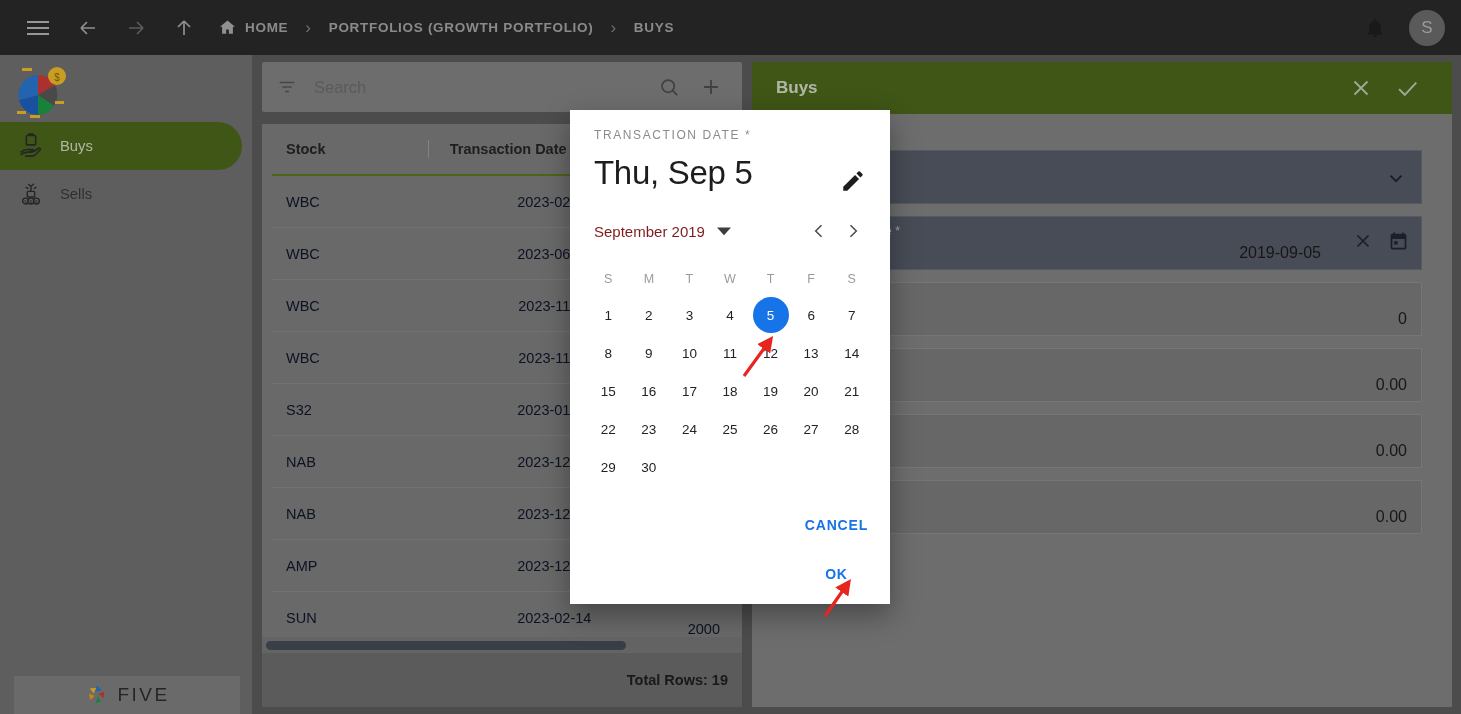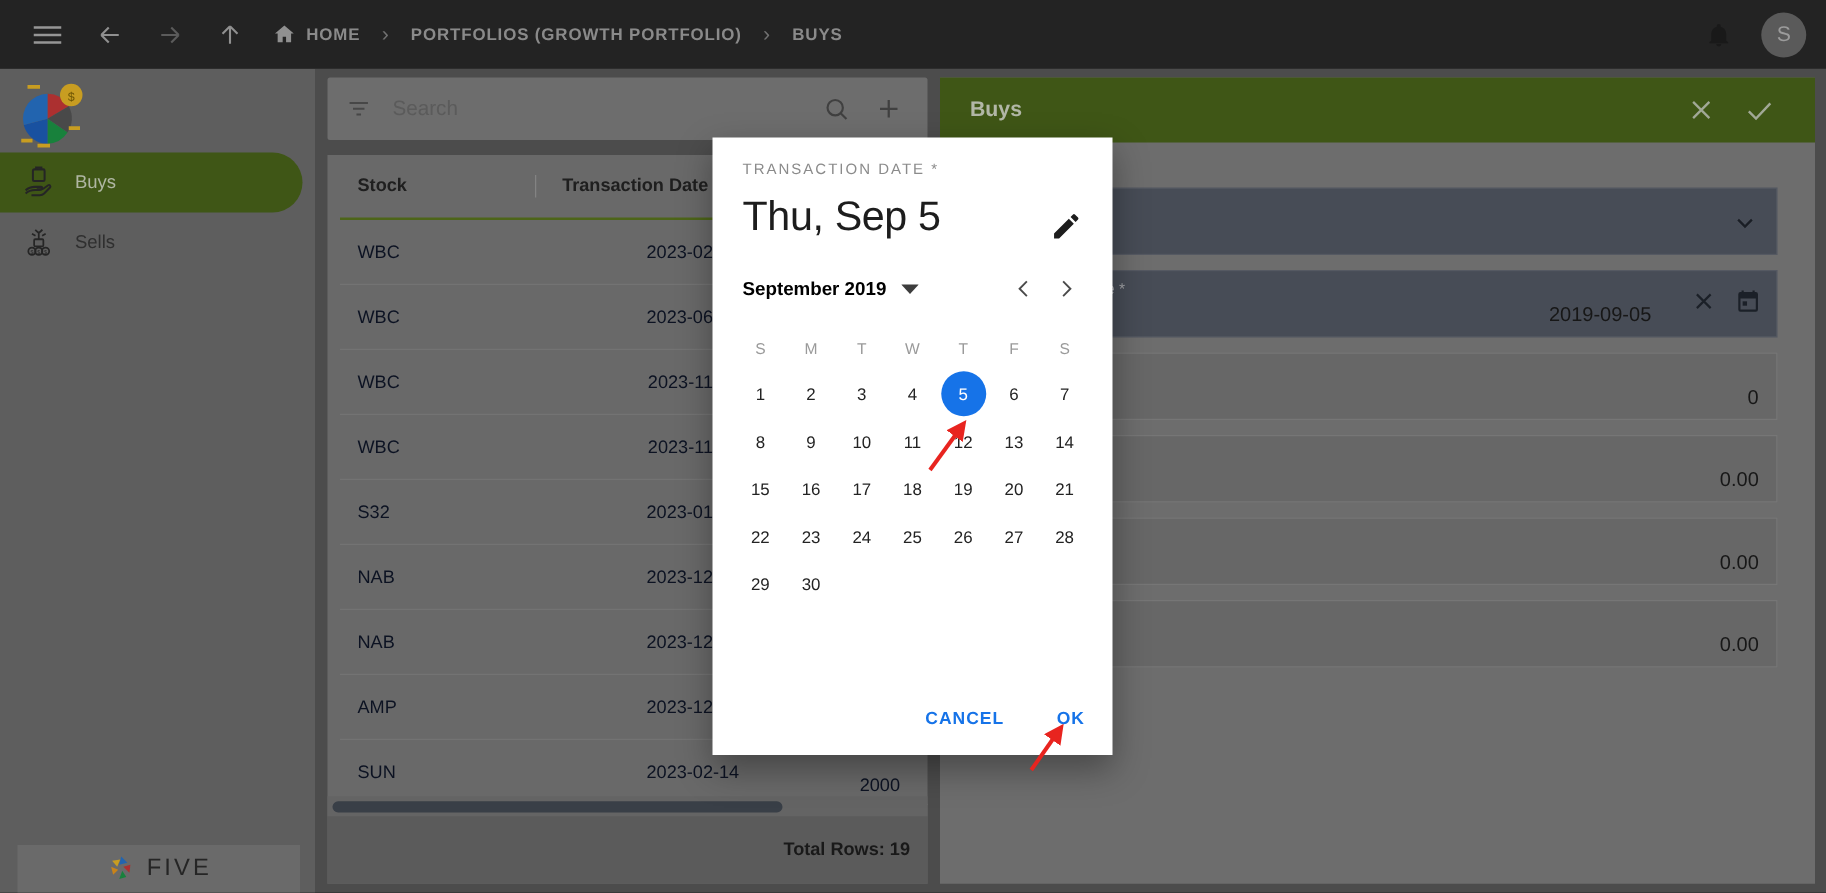--- a/index.html
+++ b/index.html
@@ -250,21 +250,21 @@
   }
   .dd-edit {
     position: absolute; right: 24px; top: 58px;
     width: 26px; height: 26px; color: #1d1d1d; cursor: pointer;
   }
   .dd-navrow {
     display: flex; align-items: center;
     padding: 22px 20px 0 24px;
   }
   .dd-month {
-    font-size: 15px; font-weight: 700; color: #000000;
+    font-size: 15px; font-weight: 400; color: #7f1d1d;
     cursor: pointer;
   }
   .dd-caret {
     margin-left: 12px; color: #3d3d3d; cursor: pointer;
     display: inline-flex;
   }
   .dd-navspace { flex: 1 1 auto; }
   .dd-arrow {
     width: 34px; height: 34px; display: flex; align-items: center; justify-content: center;
     color: #4a4a4a; cursor: pointer;
@@ -282,21 +282,21 @@
     height: 38px; display: flex; align-items: center; justify-content: center;
     font-size: 13.5px; color: #232323; cursor: pointer; position: relative;
   }
   .day.selected span {
     width: 36px; height: 36px; border-radius: 50%;
     background: #1673e8; color: #fff;
     display: flex; align-items: center; justify-content: center;
   }
   .dd-actions {
     position: absolute; right: 18px; bottom: 16px;
-    display: flex; align-items: center; gap: 34px;
+    display: flex; align-items: center; gap: 21px; flex-direction: column;
   }
   .dd-btn {
     font-size: 14px; font-weight: 700; letter-spacing: 0.8px;
     color: #1673e8; cursor: pointer; padding: 6px 4px;
   }
 
   
   .annot { position: absolute; z-index: 60; pointer-events: none; }
 </style>
 </head>

